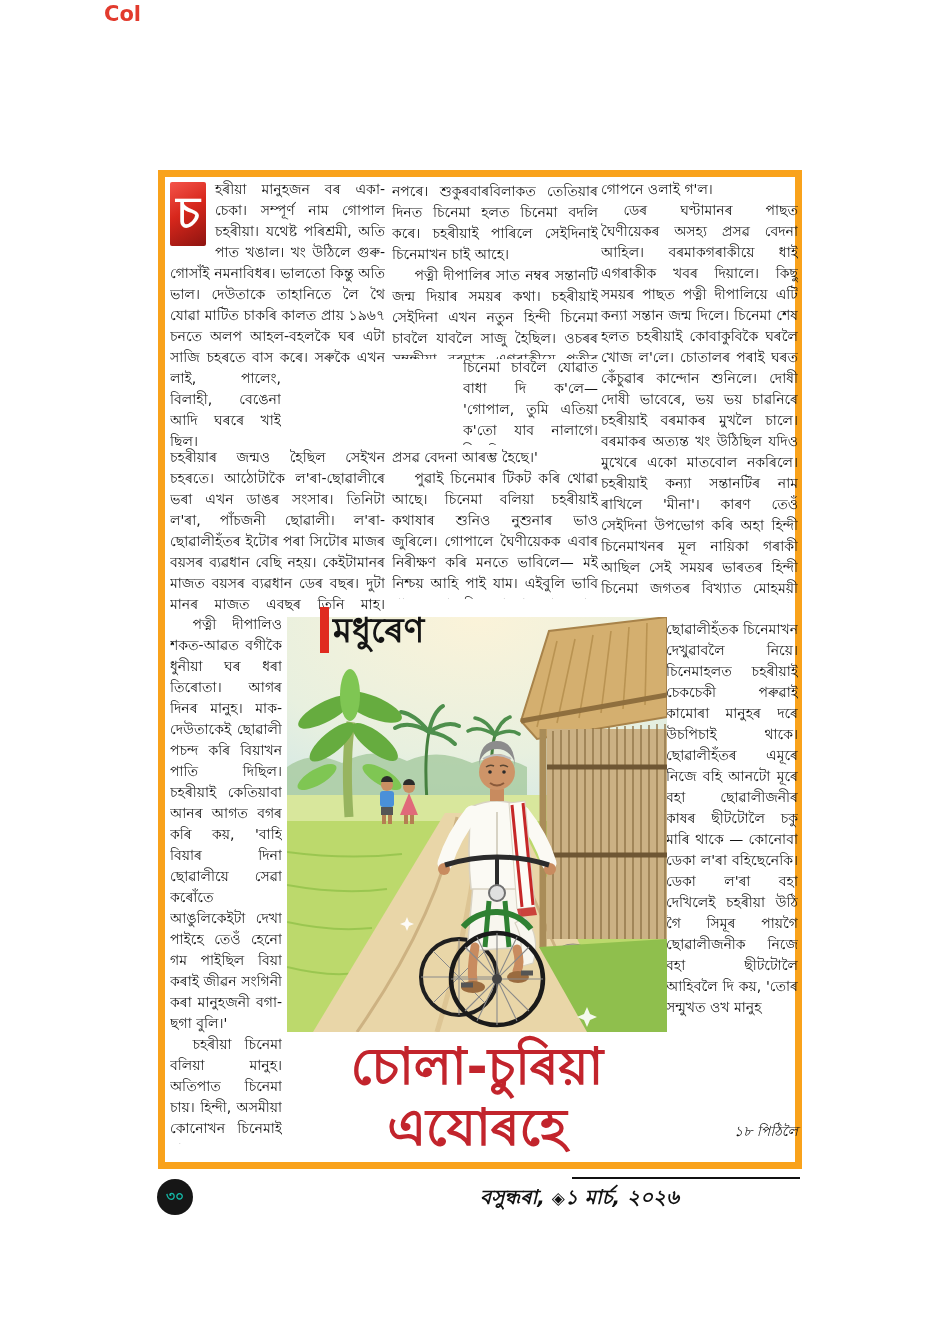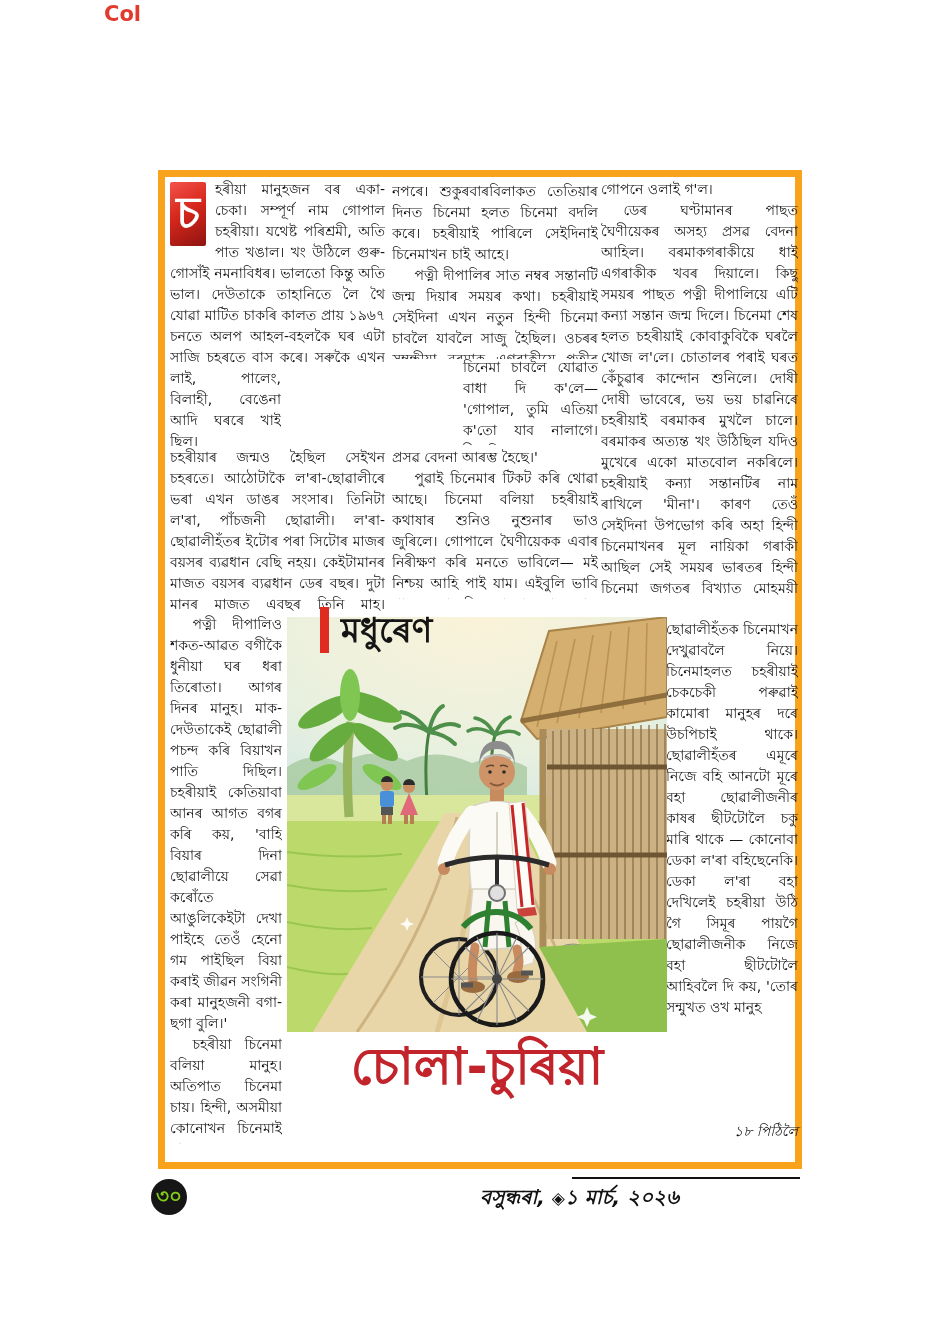--- a/index.html
+++ b/index.html
@@ -14,31 +14,31 @@
   .dropcap{float:left;width:36px;height:64px;margin:3px 9px 0 0;border-radius:2px;
            background:linear-gradient(150deg,#F4544A 0%,#D7271C 45%,#8E1410 100%);
            color:#fff;font-size:44px;line-height:62px;text-align:center;font-weight:bold;}
   .byline{position:absolute;left:286px;top:362px;width:174px;height:80px;text-align:center;}
   .byline-name{font-size:22px;font-weight:bold;color:#111;letter-spacing:.5px;}
   .byline-rule{position:relative;margin:14px 8px 0 8px;border-top:1.6px solid #111;}
   .byline-rule .diamond{position:absolute;left:50%;top:-11px;transform:translateX(-50%);
            background:#fff;padding:0 5px;color:#D3342A;font-size:16px;line-height:20px;}
   .illus{position:absolute;left:287px;top:617px;width:380px;height:415px;overflow:hidden;}
   .section-label{position:absolute;left:320px;top:607px;z-index:5;font-size:34px;font-weight:bold;
-           color:#141414;border-left:9px solid #E02B20;padding:2px 6px 2px 12px;line-height:42px;}
+           color:#141414;border-left:9px solid #E02B20;padding:2px 6px 2px 4px;line-height:42px;}
   .headline{position:absolute;left:287px;top:1036px;width:380px;text-align:center;color:#C2242C;
            font-weight:bold;font-size:51px;line-height:61px;}
   .continuation{position:absolute;left:666px;top:1120px;width:132px;text-align:right;
            font-style:italic;font-size:14px;color:#141414;}
   .footer-rule{position:absolute;left:572px;top:1177px;width:228px;border-top:2px solid #111;}
   .footer-text{position:absolute;left:480px;top:1182px;width:320px;text-align:left;
            font-size:20px;font-weight:bold;color:#111;font-style:italic;}
   .footer-text .orn{color:#111;font-size:17px;}
-  .page-badge{position:absolute;left:151px;top:1179px;width:36px;height:36px;border-radius:50%;
-           background:#161616;color:#84cc16;font-size:20px;font-weight:bold;
+  .page-badge{position:absolute;left:157px;top:1179px;width:36px;height:36px;border-radius:50%;
+           background:#161616;color:#14b8a6;font-size:14px;font-weight:bold;
            display:flex;align-items:center;justify-content:center;}
 </style>
 </head>
 <body>
 
 <div id="page">
 
   <div class="corner-label">Col</div>
 
   <div class="frame"></div>
@@ -243,20 +243,21 @@
 
       <g fill="#FFFFFF" opacity="0.9">
         <path d="M300,390 l3,7 7,3 -7,3 -3,7 -3,-7 -7,-3 7,-3 z"></path>
         <path d="M120,300 l2,5 5,2 -5,2 -2,5 -2,-5 -5,-2 5,-2 z"></path>
       </g>
     </svg>
   </div>
 
   <div class="headline">
     <div>চোলা-চুৰিয়া</div>
+    <div>এযোৰহে</div>
   </div>
 
   <div class="footer-rule"></div>
   <div class="footer-text">
     <span>বসুন্ধৰা,</span>
     <span class="orn">◈</span><span>১ মাৰ্চ, ২০২৬</span>
   </div>
   <div class="page-badge">৩০</div>
 
 </div>

